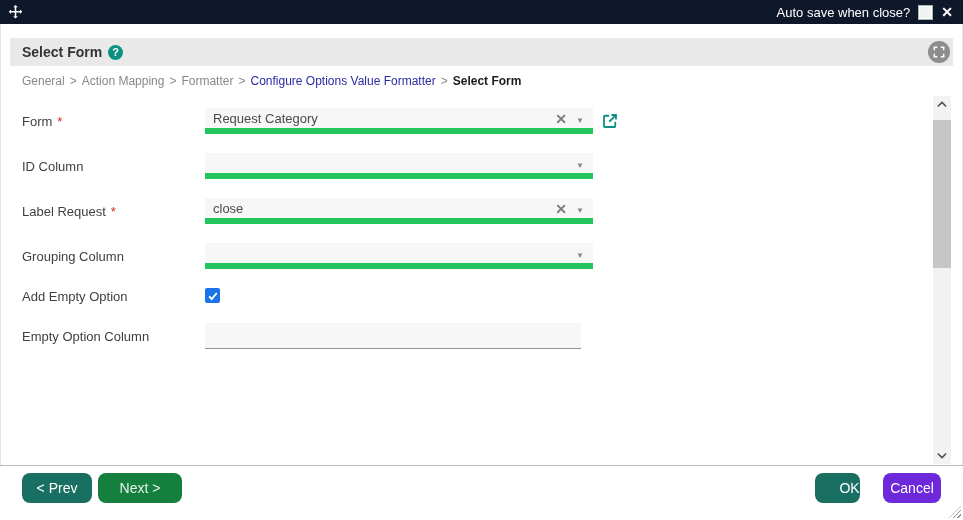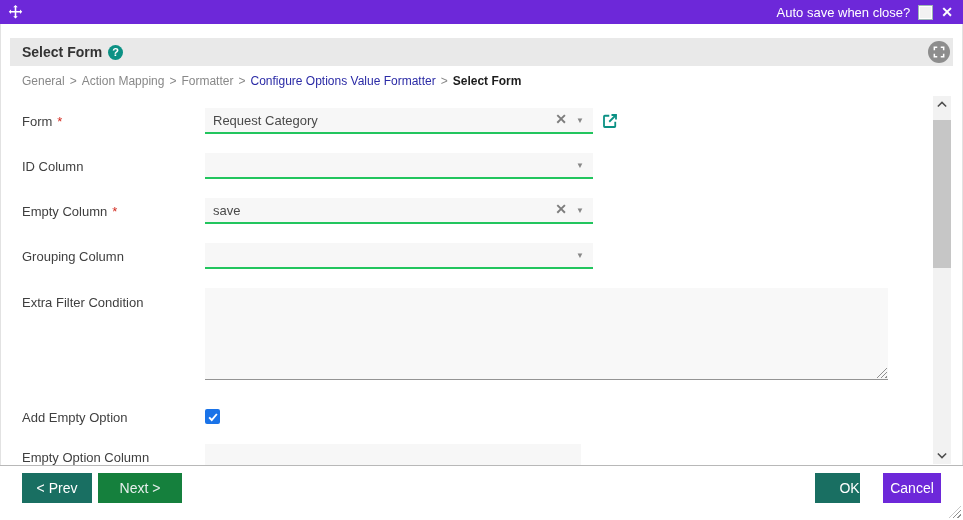--- a/index.html
+++ b/index.html
@@ -5,21 +5,21 @@
   * { margin:0; padding:0; box-sizing:border-box; }
   html,body { width:963px; height:520px; }
   body {
     font-family:"Liberation Sans", sans-serif;
     background:#fff; position:relative; overflow:hidden;
     box-shadow: inset 0 0 0 1px #e2e2e2;
   }
   
   .titlebar {
     position:absolute; top:0; left:0; right:0; height:24px;
-    background:#6d28d9; color:#fff; display:flex; align-items:center;
+    background:#0f172a; color:#fff; display:flex; align-items:center;
     padding:0 10px 0 7px;
   }
   .move-icon { width:17px; height:17px; display:flex; cursor:move; }
   .titlebar-right { margin-left:auto; display:flex; align-items:center; gap:9px; }
   .autosave-label { font-size:13px; color:#fff; }
   .ts-checkbox {
     width:13px; height:13px; background:#f2f2f2; border:1px solid #fff;
     box-shadow:0 0 0 1px #9fb9b5; display:inline-block; cursor:pointer;
   }
   .close-x { font-size:14px; font-weight:bold; color:#fff; cursor:pointer; line-height:1; }
@@ -52,21 +52,21 @@
     overflow:hidden; padding:12px 0 0 22px;
   }
   .row { display:flex; margin-bottom:19px; }
   .row-label {
     width:183px; font-size:13px; color:#3f3f3f; display:flex; align-items:center;
   }
   .row-label.top { align-items:flex-start; padding-top:7px; }
   .req { color:#d22a1f; margin-left:5px; font-size:13px; }
   .selectbox {
     position:relative; width:388px; height:26px; background:#f7f7f7;
-    border-bottom:2px solid #22c55e; display:flex; align-items:center;
+    border-bottom:6px solid #22c55e; display:flex; align-items:center;
     padding:0 44px 0 8px; font-size:13px; color:#4a4a4a; cursor:pointer;
   }
   .clear-x {
     position:absolute; right:26px; top:4px; color:#7d7d7d; font-weight:bold;
     font-size:14px; cursor:pointer; line-height:1;
   }
   .caret {
     position:absolute; right:9px; top:8px; color:#888; font-size:8px; cursor:pointer;
   }
   .edit-icon { width:18px; height:18px; margin-left:8px; align-self:center; cursor:pointer; display:flex; }
@@ -99,21 +99,21 @@
   .sb-up { top:0; }
   .sb-down { bottom:0; }
   .sb-thumb { position:absolute; top:24px; left:0; width:18px; height:148px; background:#c6c6c6; cursor:grab; }
 
   
   .footer {
     position:absolute; top:465px; left:0; right:0; bottom:0;
     border-top:1px solid #b8b8b8; background:#fff;
   }
   .btn {
-    position:absolute; top:7px; height:30px; border:none; border-radius:0;
+    position:absolute; top:7px; height:30px; border:none; border-radius:8px;
     font-family:"Liberation Sans", sans-serif; font-size:14px; color:#fff;
     display:flex; align-items:center; justify-content:center; cursor:pointer;
   }
   .btn-prev { left:22px; width:70px; background:#196f62; }
   .btn-next { left:98px; width:84px; background:#15803d; color:#e8efed; }
   .btn-ok { right:103px; width:45px; background:#196f62;padding-left:24px; }
   .btn-cancel { right:22px; width:58px; background:#6d28d9; }
   .win-grip {
     position:absolute; right:2px; bottom:2px; width:12px; height:12px;
     background:repeating-linear-gradient(135deg, transparent 0 2px, #8f8f8f 2px 3px);
@@ -179,48 +179,40 @@
       <span>ID Column</span>
     </div>
     <div class="selectbox">
       <span></span>
       <span class="caret">▼</span>
     </div>
   </div>
 
   <div class="row">
     <div class="row-label">
-      <span>Empty Column</span>
+      <span>Label Request</span>
       <span class="req">*</span>
     </div>
     <div class="selectbox">
-      <span>save</span>
+      <span>close</span>
       <span class="clear-x">✕</span>
       <span class="caret">▼</span>
     </div>
   </div>
 
   <div class="row">
     <div class="row-label">
       <span>Grouping Column</span>
     </div>
     <div class="selectbox">
       <span></span>
       <span class="caret">▼</span>
     </div>
   </div>
 
-  <div class="row" style="margin-bottom:29px;">
-    <div class="row-label top">
-      <span>Extra Filter Condition</span>
-    </div>
-    <div class="textareabox">
-      <span class="grip"></span>
-    </div>
-  </div>
 
   <div class="row row-checkbox">
     <div class="row-label">
       <span>Add Empty Option</span>
     </div>
     <span class="checkbox">
       <svg viewBox="0 0 14 14" width="12" height="12" fill="none" stroke="#ffffff" stroke-width="2.2">
         <polyline points="2.5,7.5 5.5,10.5 11.5,3.5"></polyline>
       </svg>
     </span>

